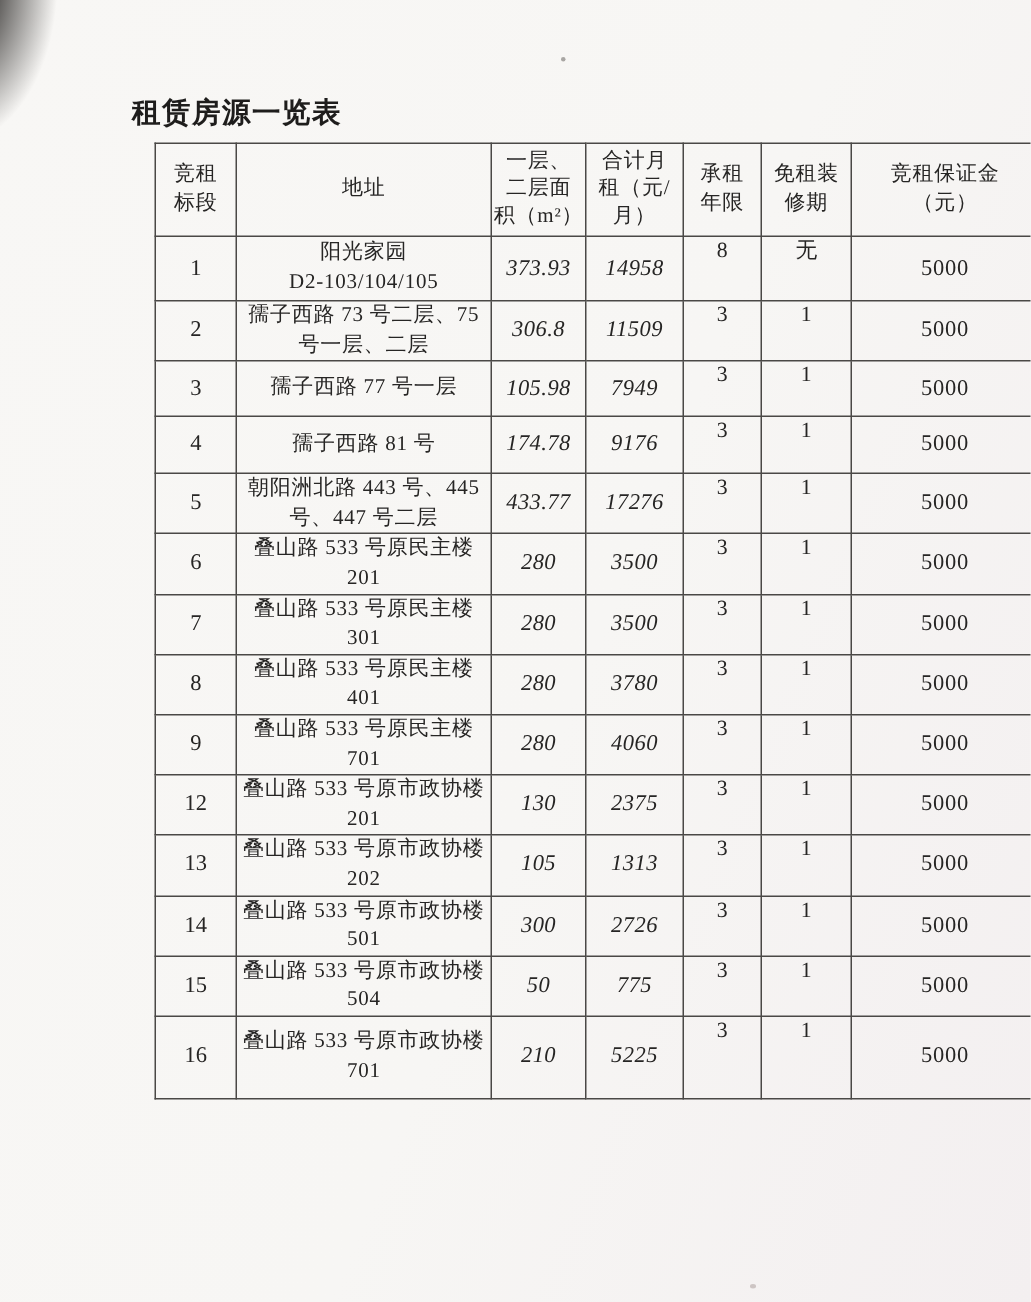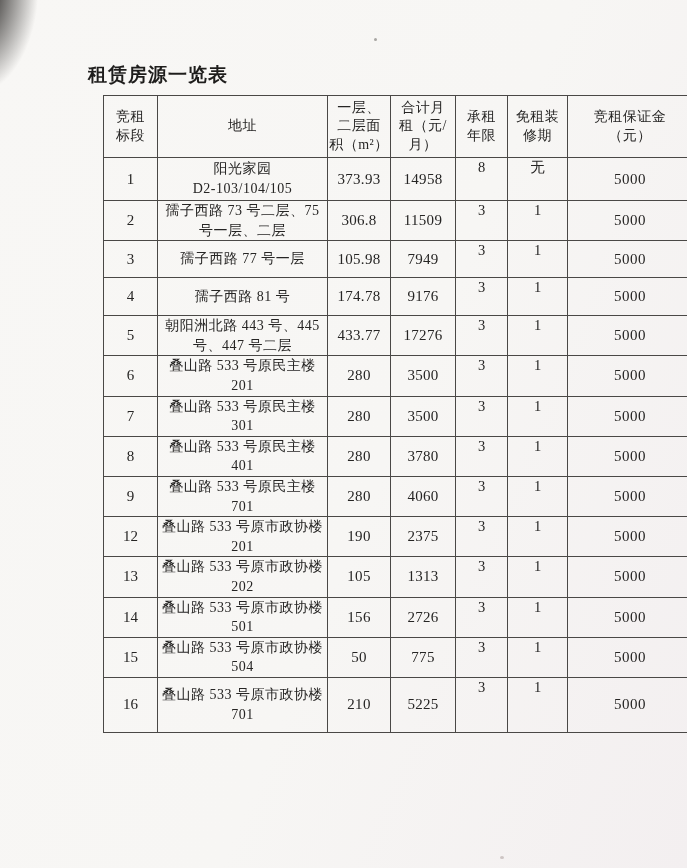--- a/index.html
+++ b/index.html
@@ -67,21 +67,21 @@
   }
   .doc-table thead tr { height: 62px; }
   .doc-table th {
     font-size: 14px;
     line-height: 1.3;
     vertical-align: middle;
     letter-spacing: 0.5px;
   }
   td.c1 { font-size: 15px; vertical-align: middle; }
   td.c2 { font-size: 14px; line-height: 1.4; letter-spacing: 0.5px; vertical-align: middle; }
-  td.c3, td.c4 { font-size: 15px; vertical-align: middle; letter-spacing: 0.3px; }
+  td.c3, td.c4 { font-size: 15px; vertical-align: middle; letter-spacing: 0.3px; font-style: italic; }
   td.c5, td.c6 { font-size: 14.5px; vertical-align: top; line-height: 1.15; padding-top: 1px; }
   td.c7 { font-size: 15px; vertical-align: middle; letter-spacing: 0.5px; }
 </style>
 </head>
 <body>
 
 <div class="paper">
   <div class="corner-shadow"></div>
   <div class="speck speck-a"></div>
   <div class="speck speck-b"></div>
@@ -203,41 +203,41 @@
           <td class="c3">280</td>
           <td class="c4">4060</td>
           <td class="c5">3</td>
           <td class="c6">1</td>
           <td class="c7">5000</td>
         </tr>
         <tr style="height: 40px;">
           <td class="c1">12</td>
           <td class="c2">叠山路 533 号原市政协楼
 201</td>
-          <td class="c3">190</td>
+          <td class="c3">130</td>
           <td class="c4">2375</td>
           <td class="c5">3</td>
           <td class="c6">1</td>
           <td class="c7">5000</td>
         </tr>
         <tr style="height: 39px;">
           <td class="c1">13</td>
           <td class="c2">叠山路 533 号原市政协楼
 202</td>
           <td class="c3">105</td>
           <td class="c4">1313</td>
           <td class="c5">3</td>
           <td class="c6">1</td>
           <td class="c7">5000</td>
         </tr>
         <tr style="height: 39px;">
           <td class="c1">14</td>
           <td class="c2">叠山路 533 号原市政协楼
 501</td>
-          <td class="c3">156</td>
+          <td class="c3">300</td>
           <td class="c4">2726</td>
           <td class="c5">3</td>
           <td class="c6">1</td>
           <td class="c7">5000</td>
         </tr>
         <tr style="height: 38px;">
           <td class="c1">15</td>
           <td class="c2">叠山路 533 号原市政协楼
 504</td>
           <td class="c3">50</td>

